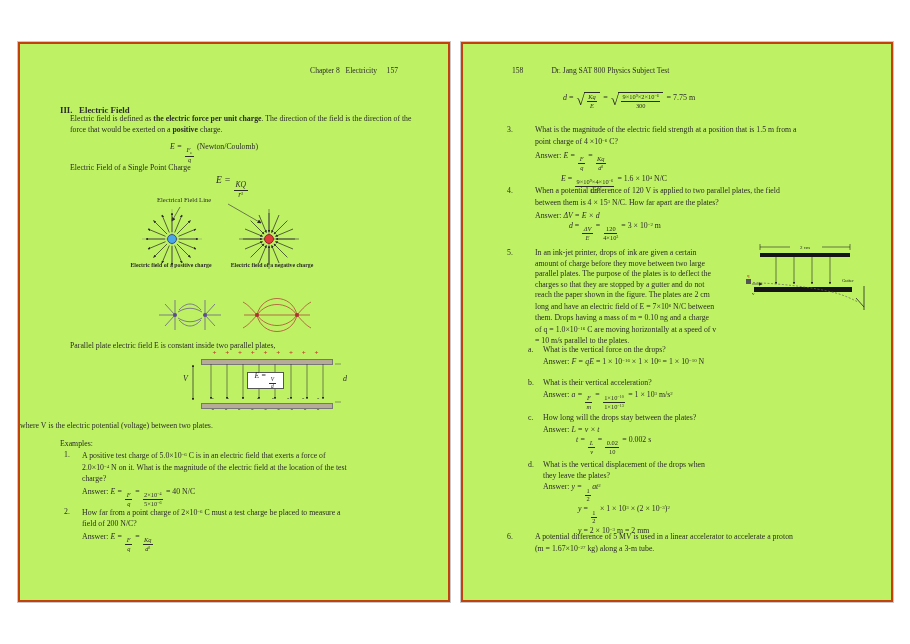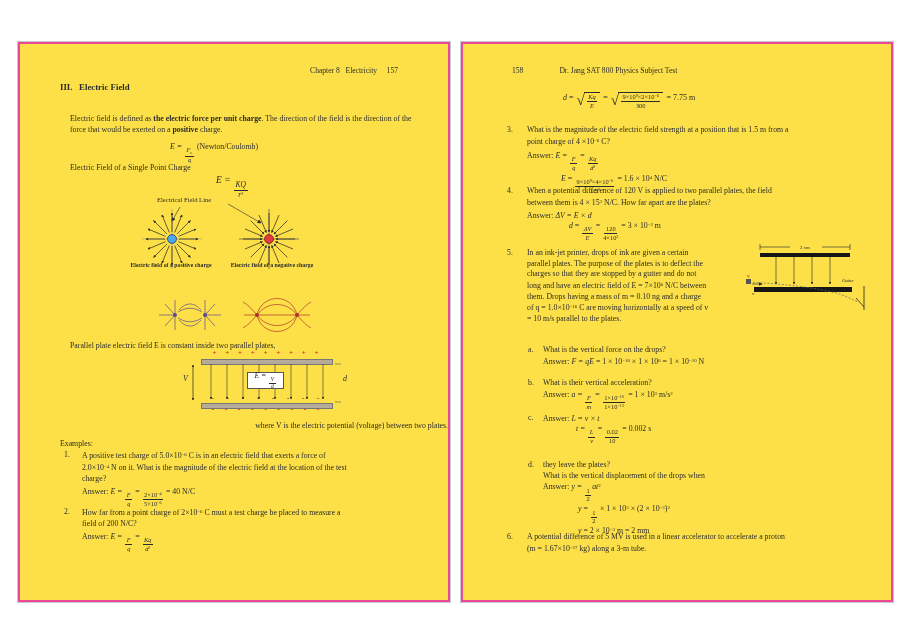--- a/index.html
+++ b/index.html
@@ -1,19 +1,19 @@
 <!DOCTYPE html>
 <html><head>
 <meta charset="utf-8">
 <style>
   html,body{margin:0;padding:0}
   body{width:910px;height:644px;background:#ffffff;position:relative;overflow:hidden;
        font-family:"Liberation Serif","DejaVu Serif",serif;color:#2b2b2b;}
-  .page{position:absolute;top:42px;width:428px;height:556px;background:#fde047;
-        border:2px solid #ec4899;box-shadow:0 0 0 1px #c8c8c8;}
+  .page{position:absolute;top:42px;width:428px;height:556px;background:#bef264;
+        border:2px solid #c2410c;box-shadow:0 0 0 1px #c8c8c8;}
   #page-left{left:18px}
   #page-right{left:461px}
   .abs{position:absolute}
   .pre{white-space:pre}
   .ln{font-size:7.8px;line-height:10.6px;white-space:nowrap}
   .wrapt{font-size:7.8px;line-height:10.7px}
   .hdr{font-size:7.6px}
   .sect{font-size:8.8px;font-weight:bold}
   .fm{font-style:italic;font-size:7.8px}
   .fm .rm{font-style:normal}
@@ -27,21 +27,21 @@
   .frac sup{font-size:4.1px;vertical-align:1.6px}
   .sqrt{display:inline-flex;align-items:center;vertical-align:-5px;margin:0 1px}
   .sqrt .rad{font-size:15px;line-height:0.9;font-style:normal;margin-right:-1px}
   .sqrt .uns{border-top:0.7px solid #2b2b2b;padding:1px 2px 0 2px;display:inline-flex;align-items:center}
   .bigfm{font-size:9.5px}
   .bigfm .frac{font-size:7.6px;vertical-align:-4px}
   .cap{font-size:5.8px;font-weight:bold;text-align:center}
   .smlbl{font-size:6.6px}
   .prob{position:absolute}
   .pnum{position:absolute;left:0;top:0}
-  .ml15{margin-left:15px}.ml16{margin-left:20px}.ml18{margin-left:18px}
+  .ml15{margin-left:15px}.ml16{margin-left:28px}.ml18{margin-left:18px}
   .ml48{margin-left:48px}.ml50{margin-left:50px}.ml54{margin-left:54px}.ml62{margin-left:62px}
   .mt1{margin-top:1px}.mt2{margin-top:2px}.mt3{margin-top:3px}
   .plus-row{font-size:7px;font-weight:bold;letter-spacing:1px;word-spacing:5px;text-align:center;color:#cc2a2a}
   .minus-inner{font-size:7px;font-weight:bold;letter-spacing:1px;word-spacing:9px;text-align:center;color:#333}
   .minus-outer{font-size:8px;font-weight:bold;letter-spacing:1px;word-spacing:6.5px;text-align:center;color:#cc2a2a}
   .plate{position:absolute;background:#b5ab96;border:0.6px solid #777;height:3.5px}
   .ebox{position:absolute;border:0.6px solid #555;background:#fff;display:flex;align-items:center;
         justify-content:center;font-size:6.2px}
   .ebox .frac{font-size:5.4px;vertical-align:-3px}
   .figtext{font-size:5px;fill:#222;font-family:"Liberation Serif",serif}
@@ -56,21 +56,21 @@
         <path d="M0,0L6,3L0,6z" fill="#2a2a2a"></path>
       </marker>
     <marker id="arS" viewBox="0 0 6 6" refX="5" refY="3" markerWidth="4" markerHeight="4" orient="auto-start-reverse">
         <path d="M0,0L6,3L0,6z" fill="#2a2a2a"></path>
       </marker>
   </defs>
 </svg>
 
 <div class="page" id="page-left">
   <div class="abs hdr pre" style="top:22px;right:50px">Chapter 8   Electricity     157</div>
-  <div class="abs sect pre" style="top:38px;left:40px">III.   Electric Field</div>
+  <div class="abs sect pre" style="top:61px;left:40px">III.   Electric Field</div>
 
   <div class="abs wrapt" style="top:70px;left:50px;width:354px"><span>Electric field is defined as </span><b>the electric force per unit charge</b><span>. The direction of the field is the direction of the force that would be exerted on a </span><b>positive</b><span> charge.</span></div>
 
   <div class="abs fm" style="top:98px;left:150px"><span>E = </span><span class="frac">
         <span class="fn"><span>F</span><sub>e</sub></span>
         <span class="fd"><span>q</span></span>
       </span><span class="rm"> (Newton/Coulomb)</span></div>
 
   <div class="abs ln" style="top:119px;left:50px"><span>Electric Field of a Single Point Charge</span></div>
 
@@ -197,21 +197,21 @@
             <span class="fd"><span>d</span></span>
           </span></span>
       </div>
     <div class="abs fm" style="top:23px;left:-4px;font-size:8px">V</div>
     <div class="abs fm" style="top:23px;right:-2px;font-size:8px">d</div>
     <div class="abs minus-inner" style="top:43px;left:14px;width:130px">- - - - - - - -</div>
     <div class="abs plate" style="top:52px;left:14px;width:130px"></div>
     <div class="abs minus-outer" style="top:54px;left:14px;width:130px">- - - - - - - - -</div>
   </div>
 
-  <div class="abs ln" style="top:377px;left:0;width:428px;text-align:right"><span>where V is the electric potential (voltage) between two plates.</span></div>
+  <div class="abs ln" style="top:377px;left:0;width:428px;text-align:left"><span>where V is the electric potential (voltage) between two plates.</span></div>
 
   <div class="abs ln" style="top:395px;left:40px"><span>Examples:</span></div>
 
   <div class="prob" style="top:406px;left:44px;width:372px">
     <span class="pnum ln">1.</span>
     <div class="ln ml18"><span>A positive test charge of 5.0×10</span><sup>−6</sup><span> C is in an electric field that exerts a force of</span></div>
     <div class="ln ml18"><span>2.0×10</span><sup>−4</sup><span> N on it. What is the magnitude of the electric field at the location of the test</span></div>
     <div class="ln ml18"><span>charge?</span></div>
     <div class="fm ml18 mt2"><span class="rm">Answer: </span><span>E = </span><span class="frac">
           <span class="fn"><span>F</span></span>
@@ -231,21 +231,21 @@
           <span class="fd"><span>q</span></span>
         </span><span class="rm"> = </span><span class="frac">
           <span class="fn"><span>Kq</span></span>
           <span class="fd"><span>d</span><sup>2</sup></span>
         </span></div>
   </div>
 </div>
 
 <div class="page" id="page-right">
   <div class="abs hdr" style="top:22px;left:49px">
-    <span>158</span><span style="display:inline-block;margin-left:36px">Dr. Jang SAT 800 Physics Subject Test</span>
+    <span>158</span><span style="display:inline-block;margin-left:28px">Dr. Jang SAT 800 Physics Subject Test</span>
   </div>
 
   <div class="abs fm" style="top:48px;left:100px;font-size:8px"><span>d</span><span class="rm"> = </span><span class="sqrt">
         <span class="rad">√</span>
         <span class="uns">
           <span class="frac">
             <span class="fn"><span>Kq</span></span>
             <span class="fd"><span>E</span></span>
           </span>
         </span>
@@ -286,22 +286,24 @@
           <span class="fd"><span>E</span></span>
         </span><span class="rm"> = </span><span class="frac">
           <span class="fn"><span class="rm">120</span></span>
           <span class="fd"><span class="rm">4×10</span><sup>3</sup></span>
         </span><span class="rm"> = 3 × 10</span><sup>−2</sup><span class="rm"> m</span></div>
   </div>
 
   <div class="prob" style="top:204px;left:44px;width:380px">
     <span class="pnum ln">5.</span>
     <div class="ln ml16"><span>In an ink-jet printer, drops of ink are given a certain</span></div>
+    <div class="ln ml16"><span>amount of charge before they move between two large</span></div>
     <div class="ln ml16"><span>parallel plates. The purpose of the plates is to deflect the</span></div>
     <div class="ln ml16"><span>charges so that they are stopped by a gutter and do not</span></div>
+    <div class="ln ml16"><span>reach the paper shown in the figure. The plates are 2 cm</span></div>
     <div class="ln ml16"><span>long and have an electric field of E = 7×10</span><sup>6</sup><span> N/C between</span></div>
     <div class="ln ml16"><span>them. Drops having a mass of m = 0.10 ng and a charge</span></div>
     <div class="ln ml16"><span>of q = 1.0×10</span><sup>−16</sup><span> C are moving horizontally at a speed of v</span></div>
     <div class="ln ml16"><span>= 10 m/s parallel to the plates.</span></div>
 
     <svg class="abs" style="top:-6px;left:239px" width="124" height="76" viewBox="0 0 124 76">
       <g stroke="#222" stroke-width="0.6" fill="none">
         <line x1="14" y1="2" x2="14" y2="8"></line>
           <line x1="104" y1="2" x2="104" y2="8"></line>
         <line x1="14" y1="5" x2="44" y2="5"></line>
@@ -342,34 +344,35 @@
           <span class="fn"><span>F</span></span>
           <span class="fd"><span>m</span></span>
         </span><span class="rm"> = </span><span class="frac">
           <span class="fn"><span class="rm">1×10</span><sup>−10</sup></span>
           <span class="fd"><span class="rm">1×10</span><sup>−13</sup></span>
         </span><span class="rm"> = 1 × 10</span><sup>3</sup><span class="rm"> m/s</span><sup>2</sup></div>
   </div>
 
   <div class="prob" style="top:369px;left:65px;width:350px">
     <span class="pnum ln">c.</span>
+    <div class="ln ml15"><span>How long will the drops stay between the plates?</span></div>
     <div class="fm ml15 mt1"><span class="rm">Answer: </span><span>L = v × t</span></div>
     <div class="fm ml48 mt1"><span>t = </span><span class="frac">
           <span class="fn"><span>L</span></span>
           <span class="fd"><span>v</span></span>
         </span><span class="rm"> = </span><span class="frac">
           <span class="fn"><span class="rm">0.02</span></span>
           <span class="fd"><span class="rm">10</span></span>
         </span><span class="rm"> = 0.002 s</span></div>
   </div>
 
   <div class="prob" style="top:416px;left:65px;width:350px">
     <span class="pnum ln">d.</span>
+    <div class="ln ml15"><span>What is the vertical displacement of the drops when</span></div>
     <div class="ln ml15"><span>they leave the plates?</span></div>
-    <div class="ln ml15"><span>What is the vertical displacement of the drops when</span></div>
     <div class="fm ml15 mt1"><span class="rm">Answer: </span><span>y = </span><span class="frac">
           <span class="fn"><span class="rm">1</span></span>
           <span class="fd"><span class="rm">2</span></span>
         </span><span>at</span><sup>2</sup></div>
     <div class="fm ml50 mt1"><span>y</span><span class="rm"> = </span><span class="frac">
           <span class="fn"><span class="rm">1</span></span>
           <span class="fd"><span class="rm">2</span></span>
         </span><span class="rm"> × 1 × 10</span><sup>3</sup><span class="rm"> × (2 × 10</span><sup>−3</sup><span class="rm">)</span><sup>2</sup></div>
     <div class="fm ml50 mt1"><span>y</span><span class="rm"> = 2 × 10</span><sup>−3</sup><span class="rm"> m = 2 mm</span></div>
   </div>

